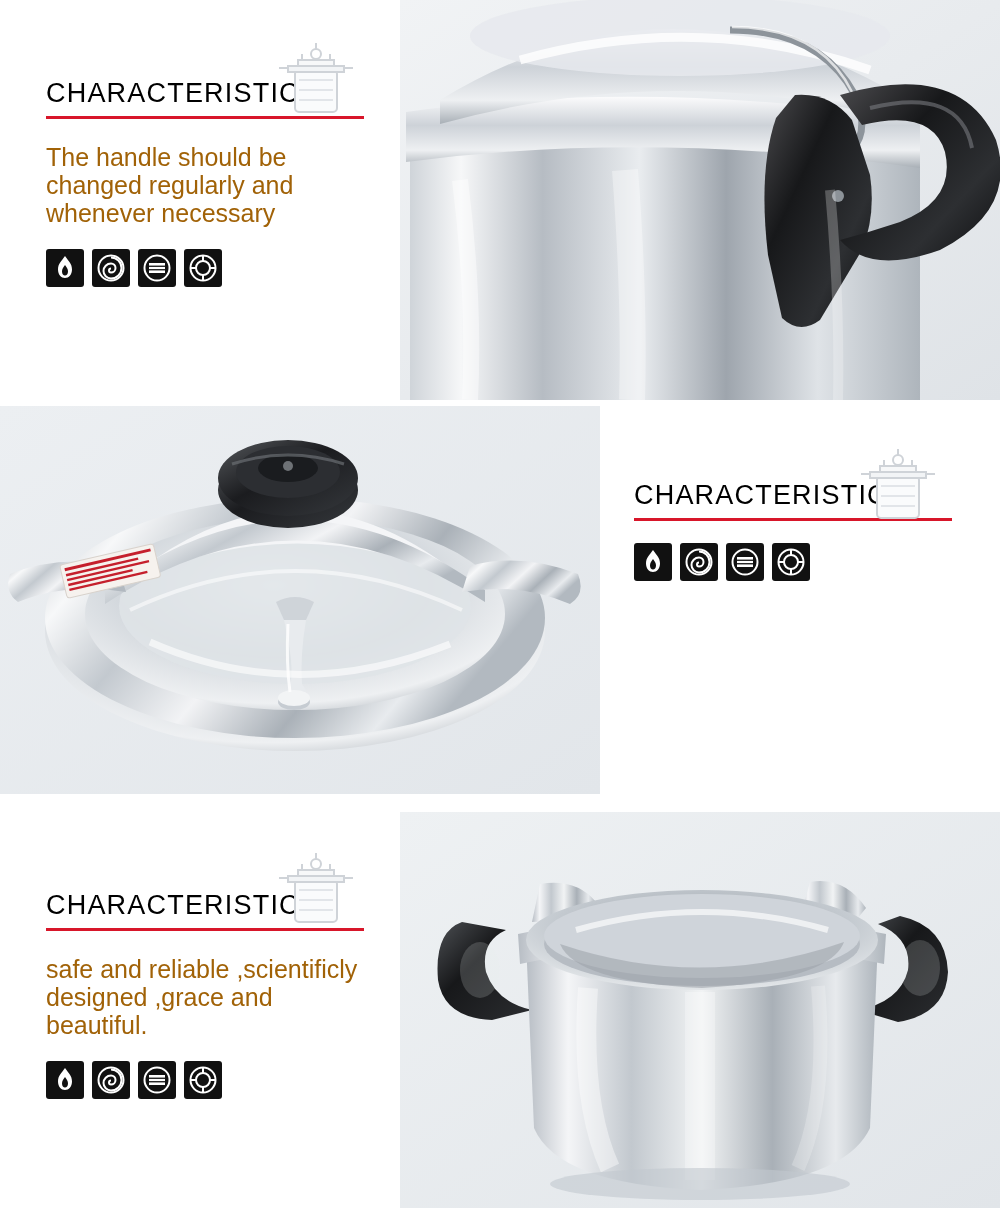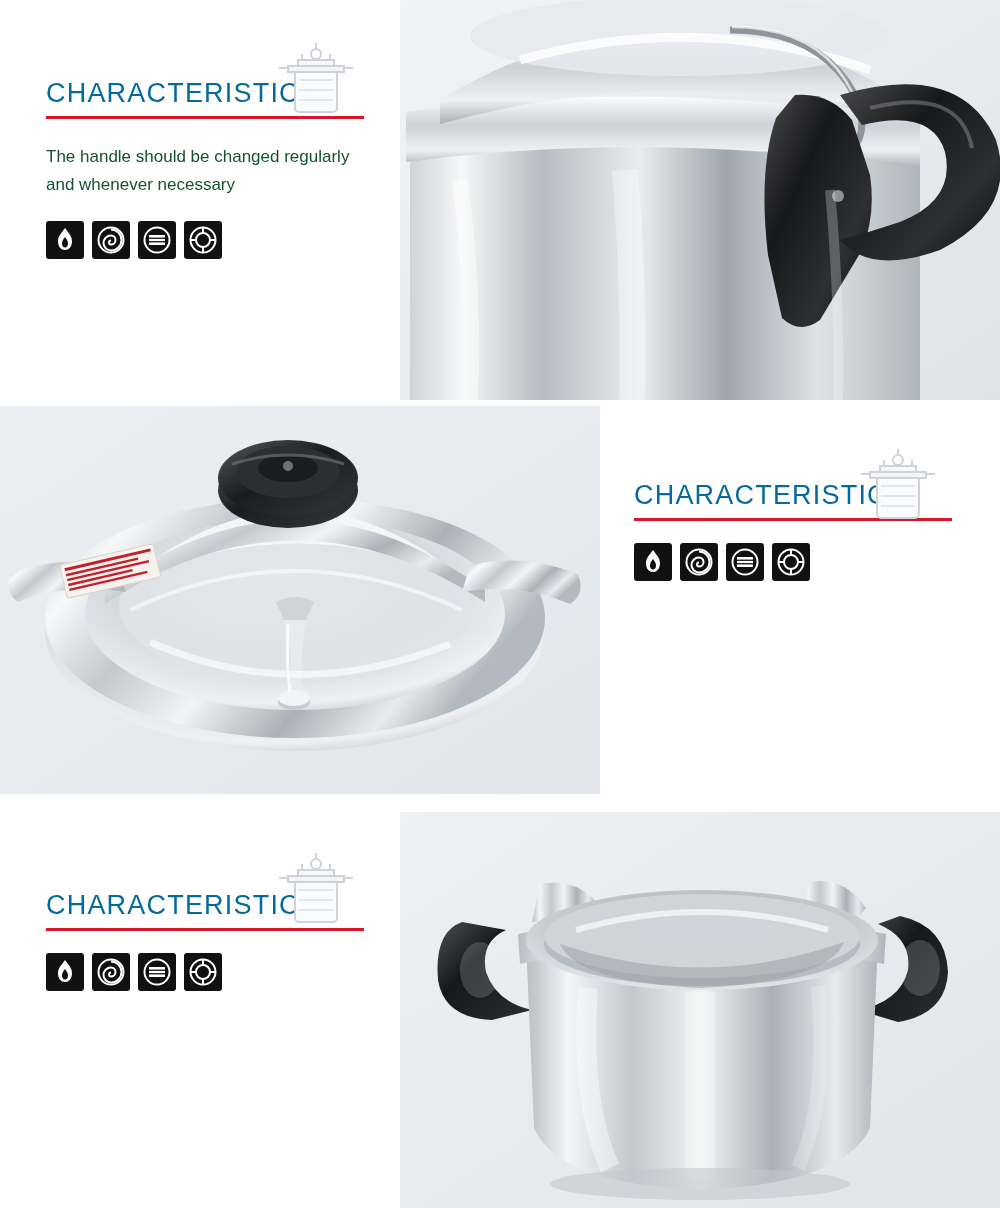--- a/index.html
+++ b/index.html
@@ -18,36 +18,36 @@
 
   .text-block { position: absolute; }
 
   .heading-wrap {
     position: relative;
     width: 330px;
   }
   .heading {
     font-size: 27px;
     letter-spacing: 1.2px;
-    color: #0369a1;
+    color: #000000;
     font-weight: 400;
     white-space: nowrap;
     font-family: "Liberation Sans", sans-serif;
   }
   .heading-rule {
     margin-top: 7px;
     height: 3px;
     background: #d8162a;
     width: 318px;
   }
   .body-text {
     margin-top: 24px;
-    font-size: 17px;
+    font-size: 25px;
     line-height: 28px;
-    color: #14532d;
+    color: #a16207;
     max-width: 320px;
   }
 
   
   .cooker-mark {
     position: absolute;
     width: 84px;
     height: 82px;
   }
 
@@ -396,20 +396,21 @@
             <path d="M42 9 V3"></path>
             <path d="M28 20 L28 14 M56 20 L56 14"></path>
             <path d="M5 28 H14 M70 28 H79"></path>
             <path d="M25 40 H59 M25 50 H59 M25 60 H59" stroke="#e2e5e9"></path>
           </g>
         </svg>
       </div>
       <div class="heading">CHARACTERISTIC</div>
       <div class="heading-rule"></div>
     </div>
+    <div class="body-text">safe and reliable ,scientificly designed ,grace and beautiful.</div>
     <div class="badges">
       <div class="badge">
         <svg width="38" height="38" viewBox="0 0 38 38">
           <path d="M19 7 C15.5 12 12 14.5 12 20.5 C12 25.5 15.2 29 19 29 C22.8 29 26 25.5 26 20.5 C26 14.5 22.5 12 19 7 Z" fill="#ffffff"></path>
           <path d="M19 16 C17.2 18.6 16 20 16 22.4 C16 24.8 17.4 26.4 19 26.4 C20.6 26.4 22 24.8 22 22.4 C22 20 20.8 18.6 19 16 Z" fill="#111111"></path>
         </svg>
       </div>
       <div class="badge">
         <svg width="38" height="38" viewBox="0 0 38 38">
           <g fill="none" stroke="#ffffff" stroke-width="2">

